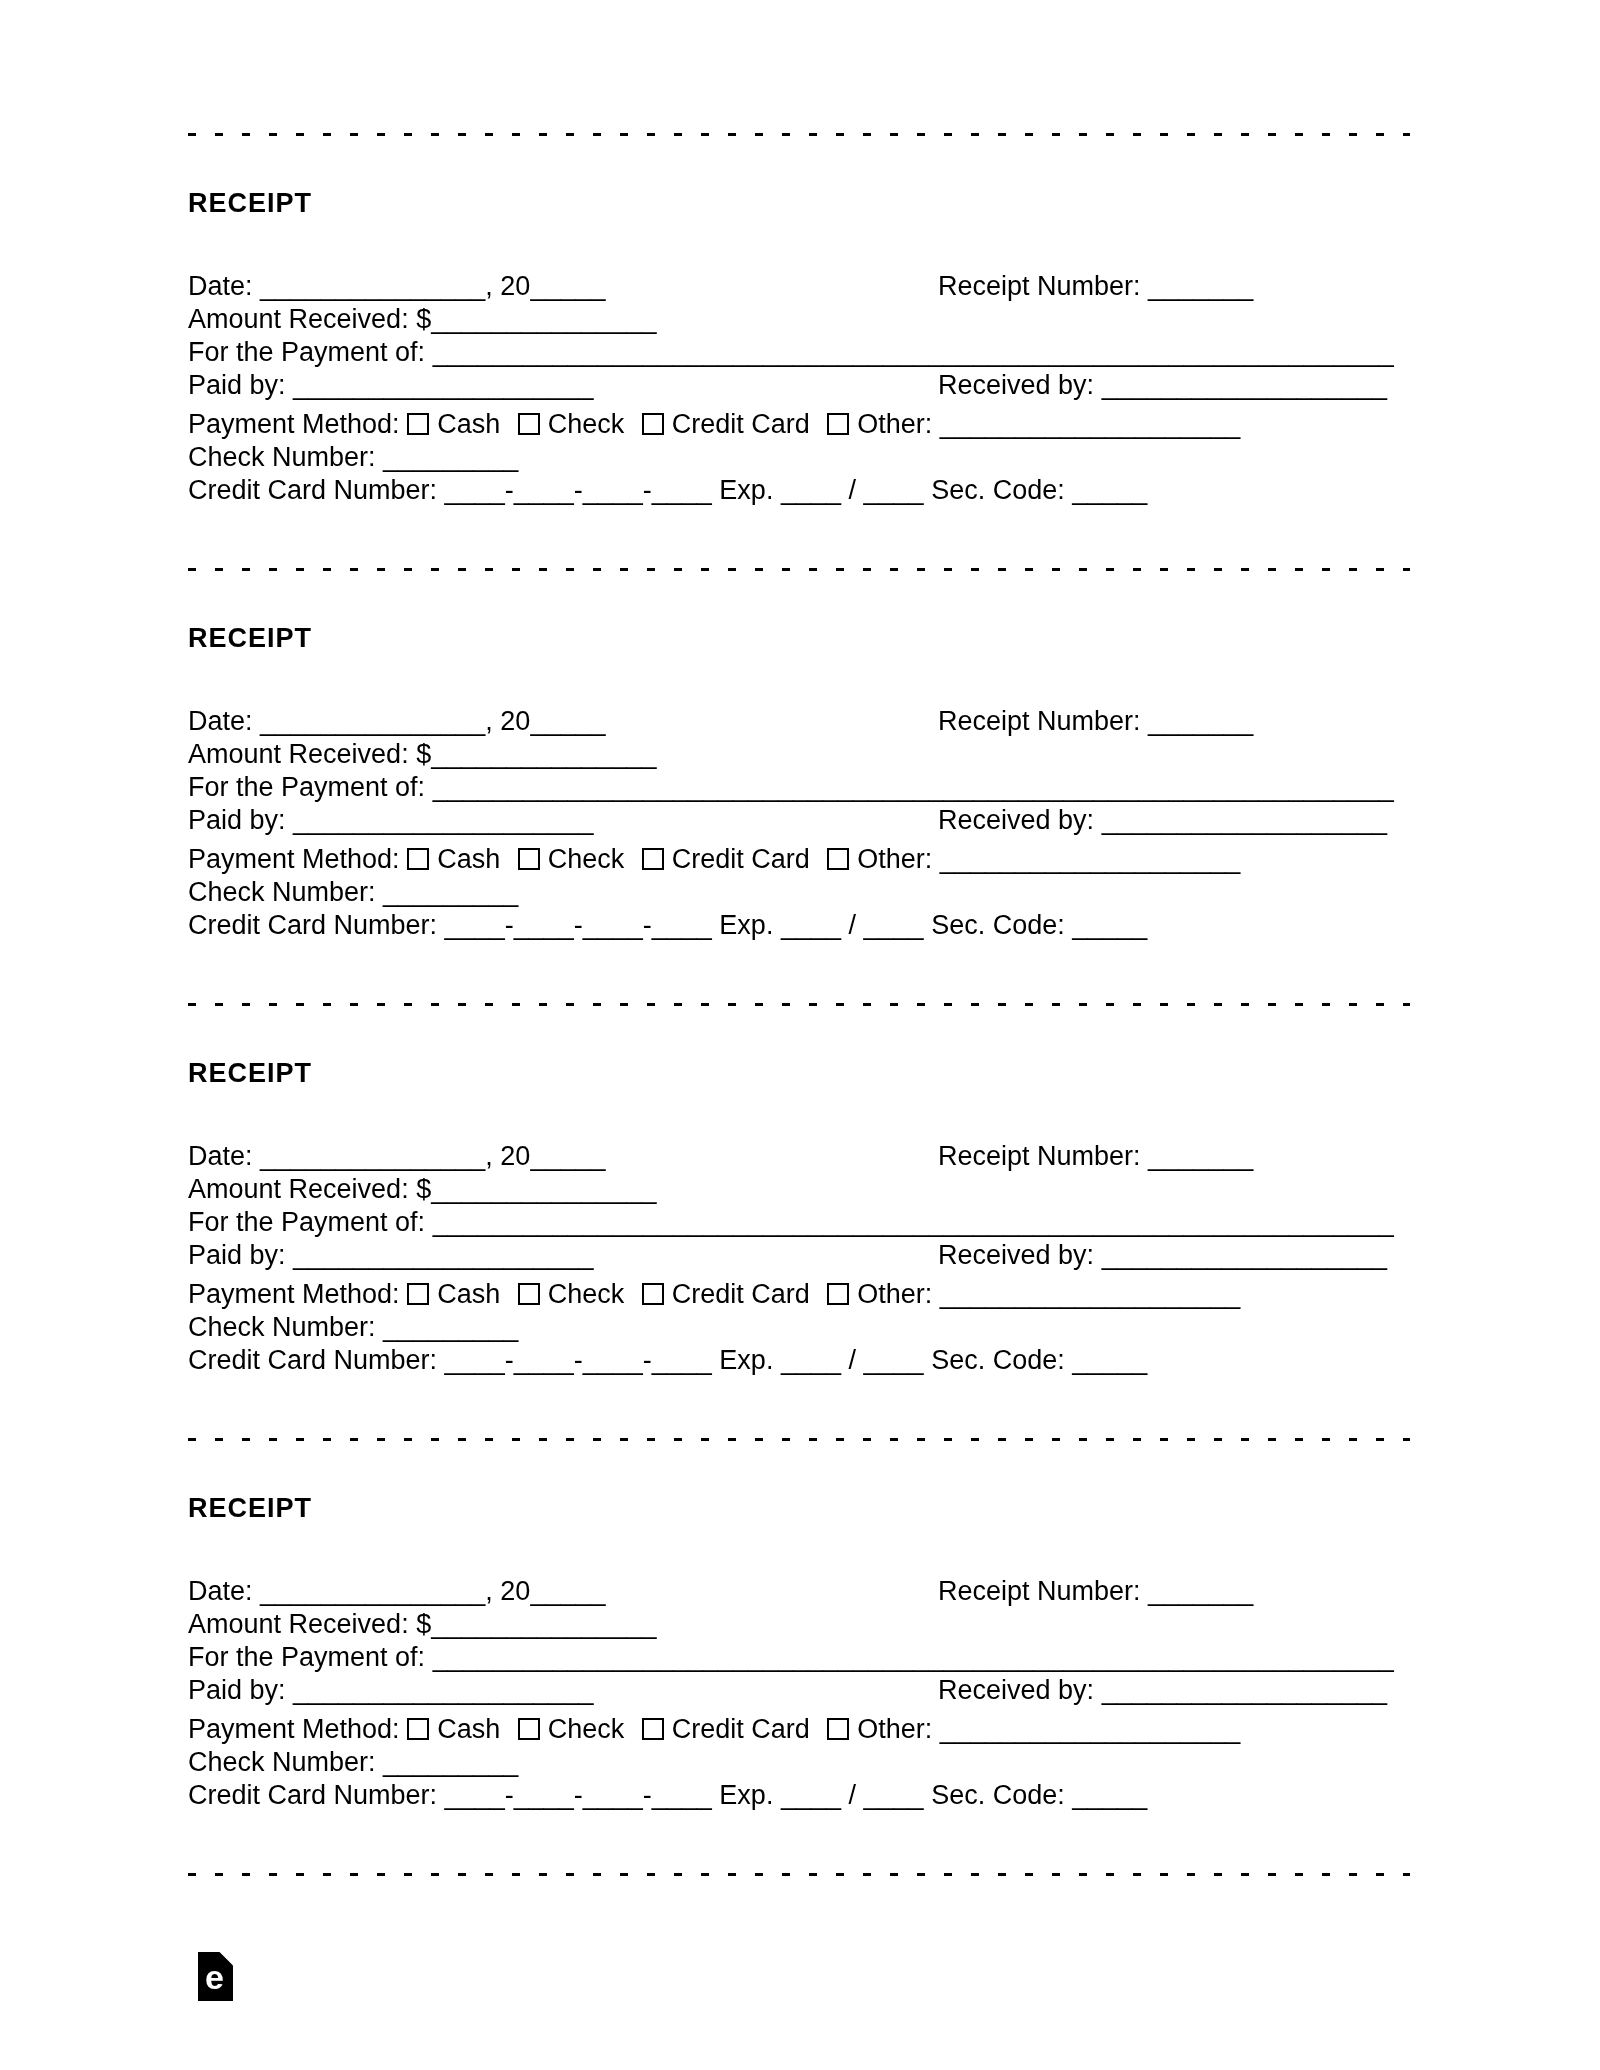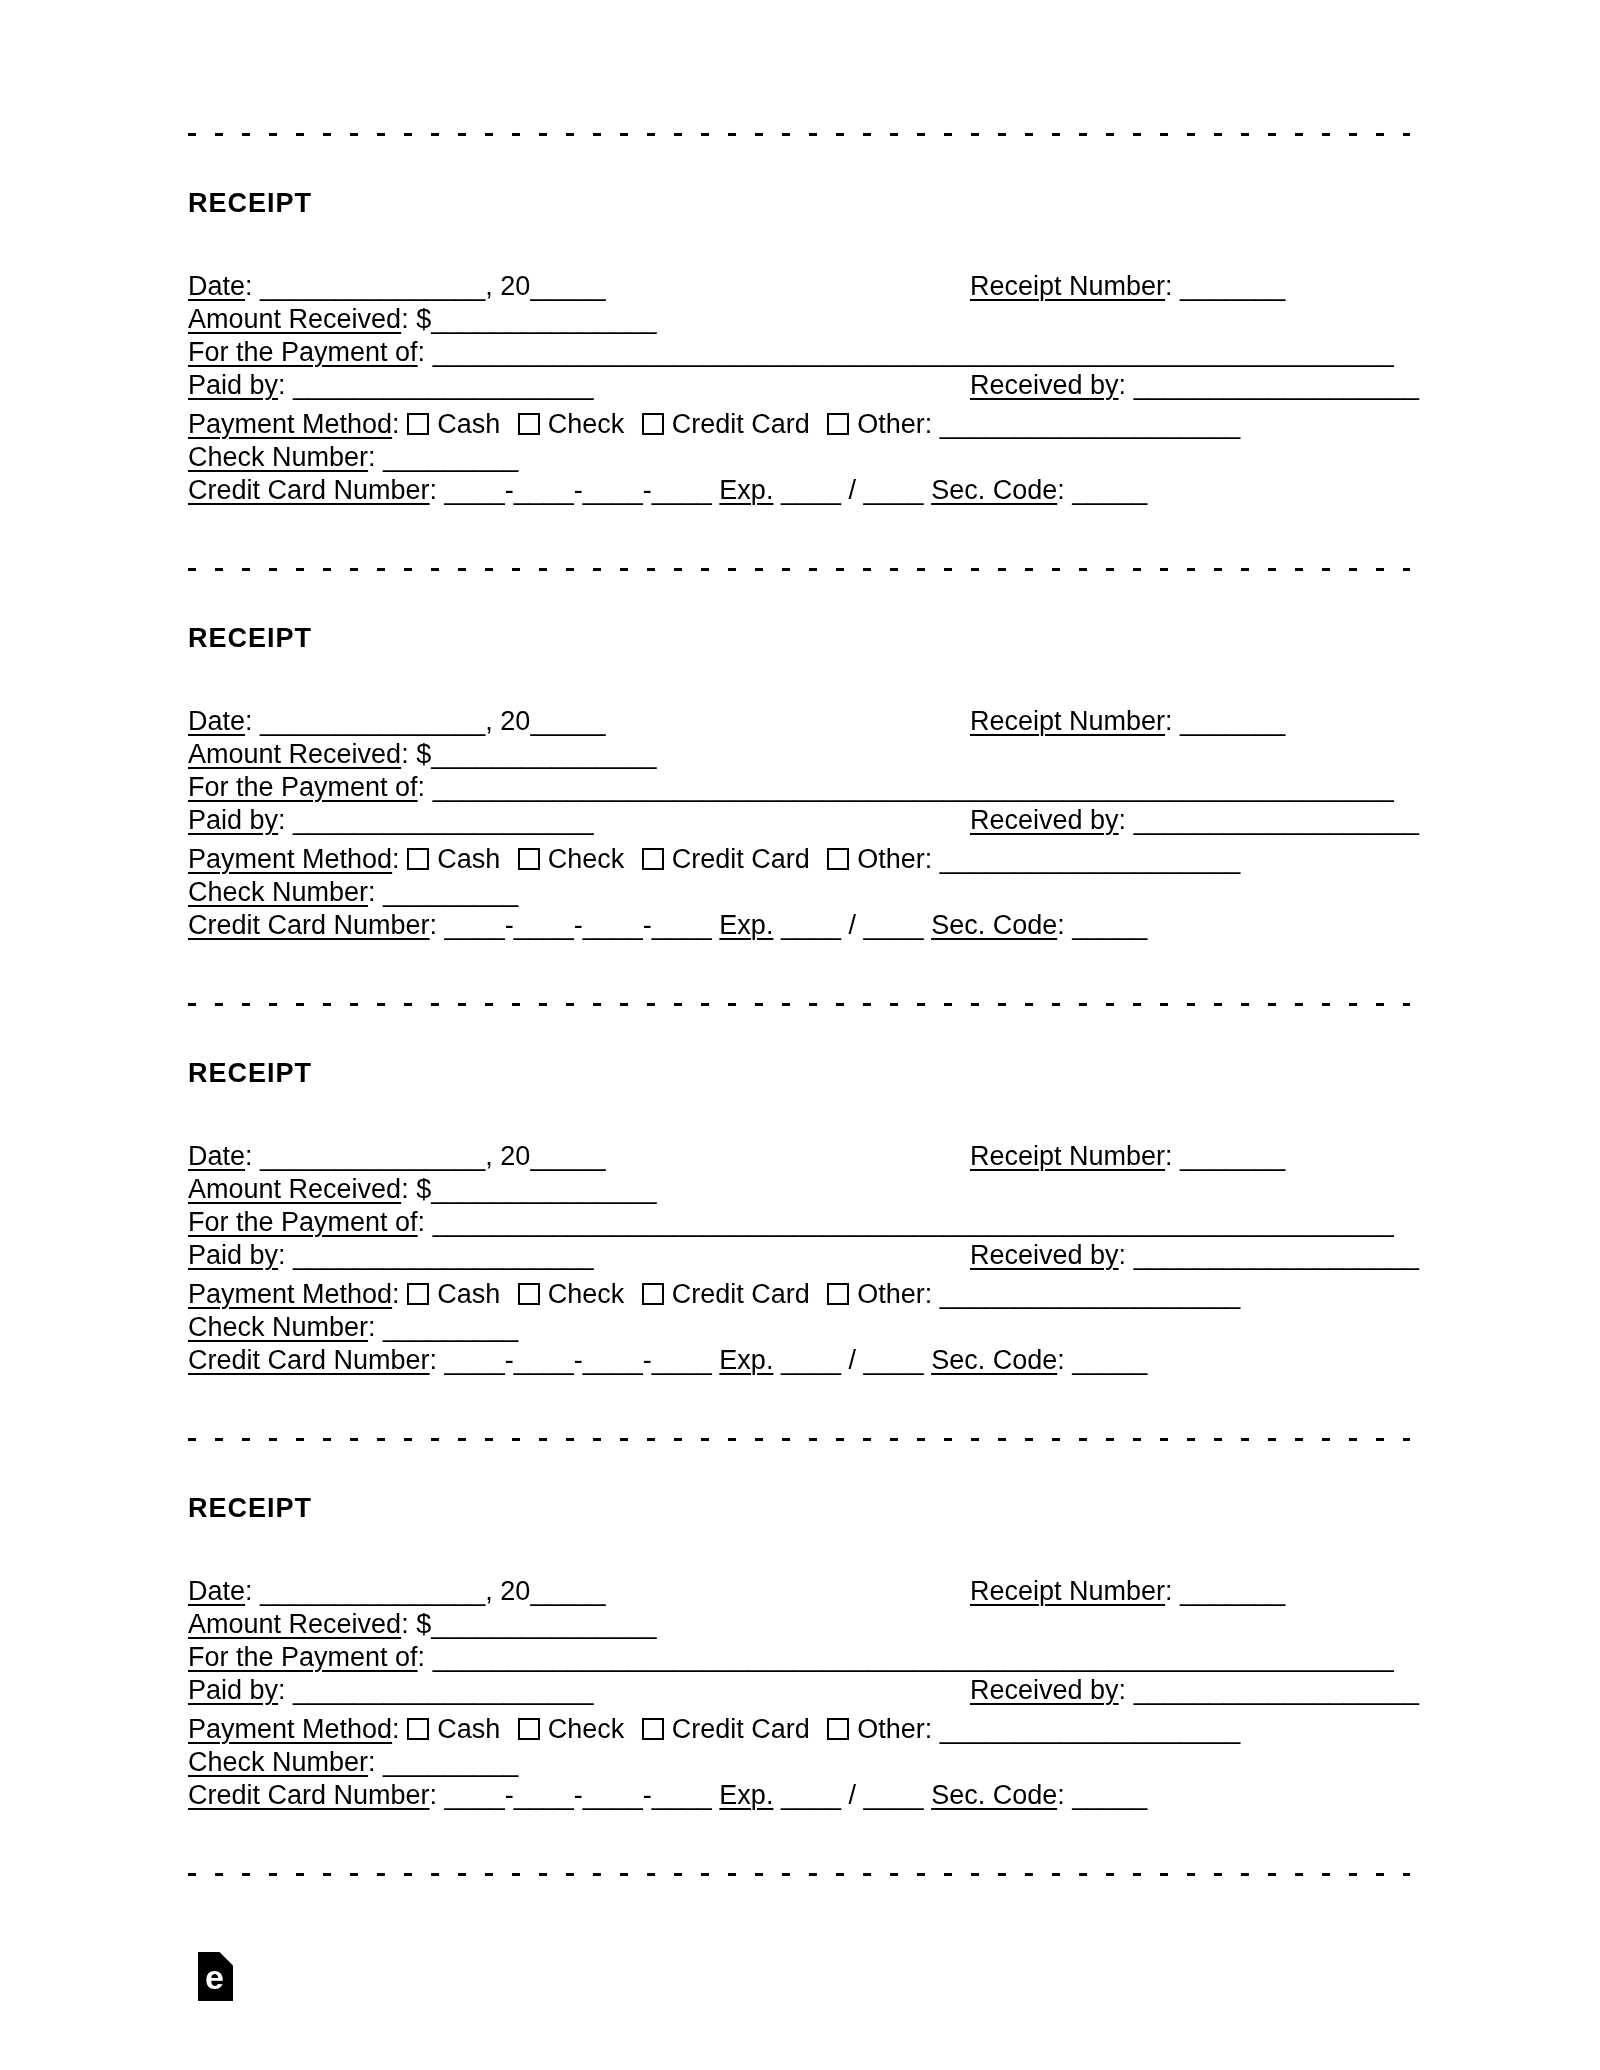--- a/index.html
+++ b/index.html
@@ -47,27 +47,26 @@
     line-height: 33px;
   }
   .row {
     position: relative;
     white-space: nowrap;
   }
   .row-payment {
     margin-top: 6px;
   }
   .u {
-    text-decoration: underline;
     text-decoration-thickness: 2px;
     text-underline-offset: 4px;
   }
   .col-right {
     position: absolute;
-    left: 782px;
+    left: 750px;
     top: 0;
   }
   .cb {
     display: inline-block;
     width: 18px;
     height: 18px;
     border: 2px solid #000;
     vertical-align: -2px;
     margin-right: 8px;
   }

